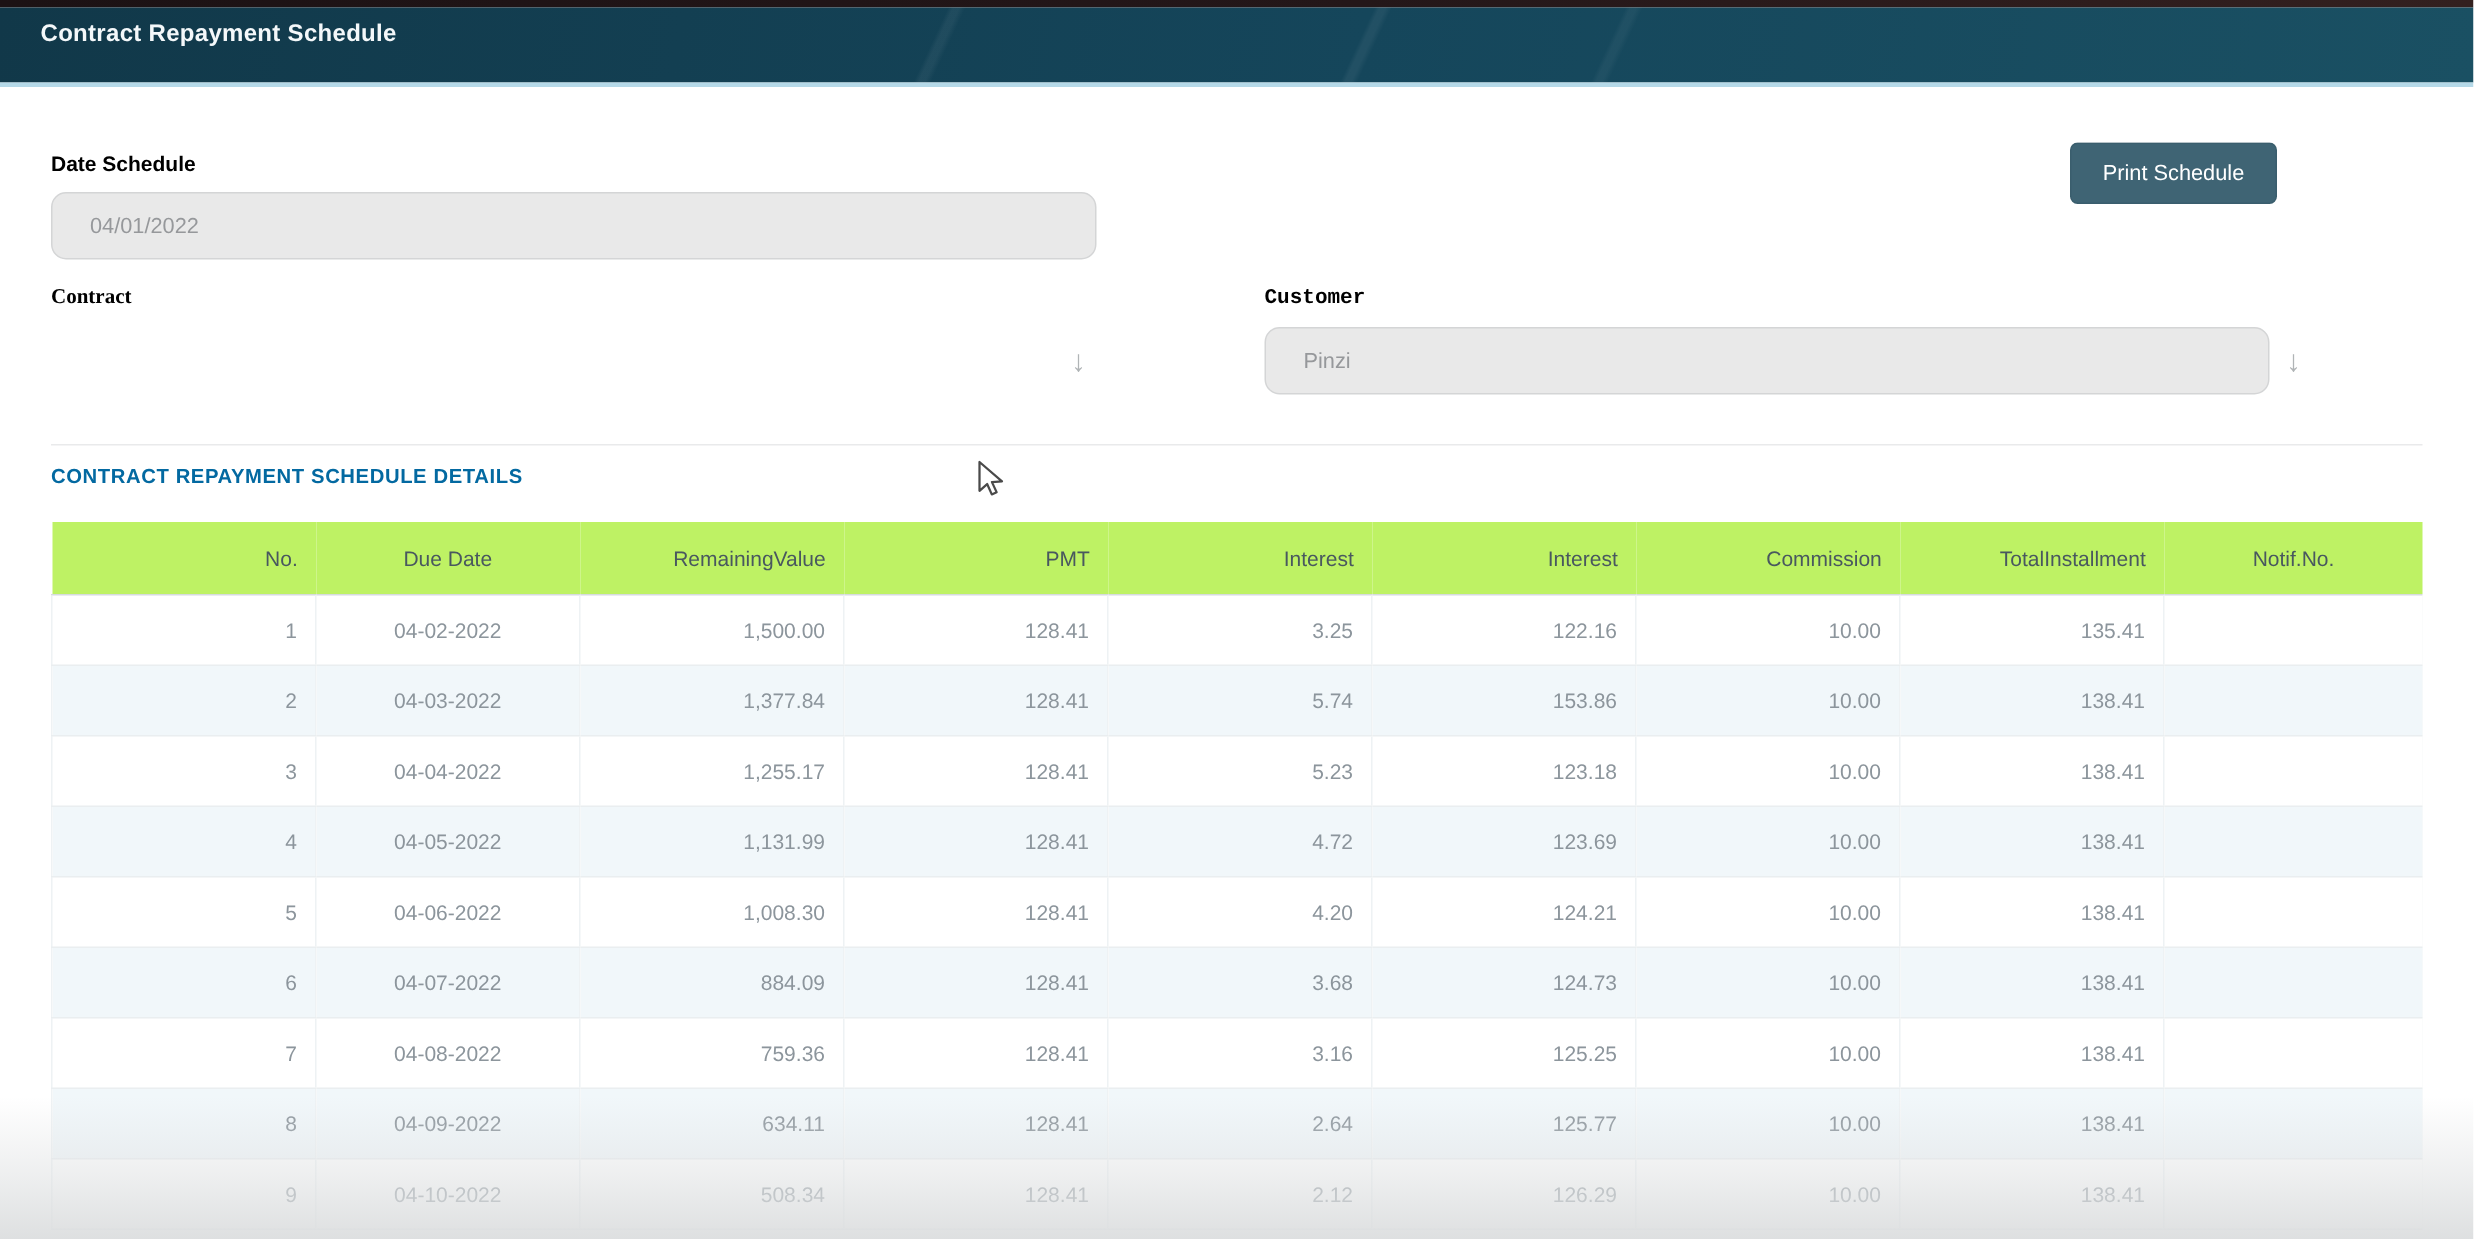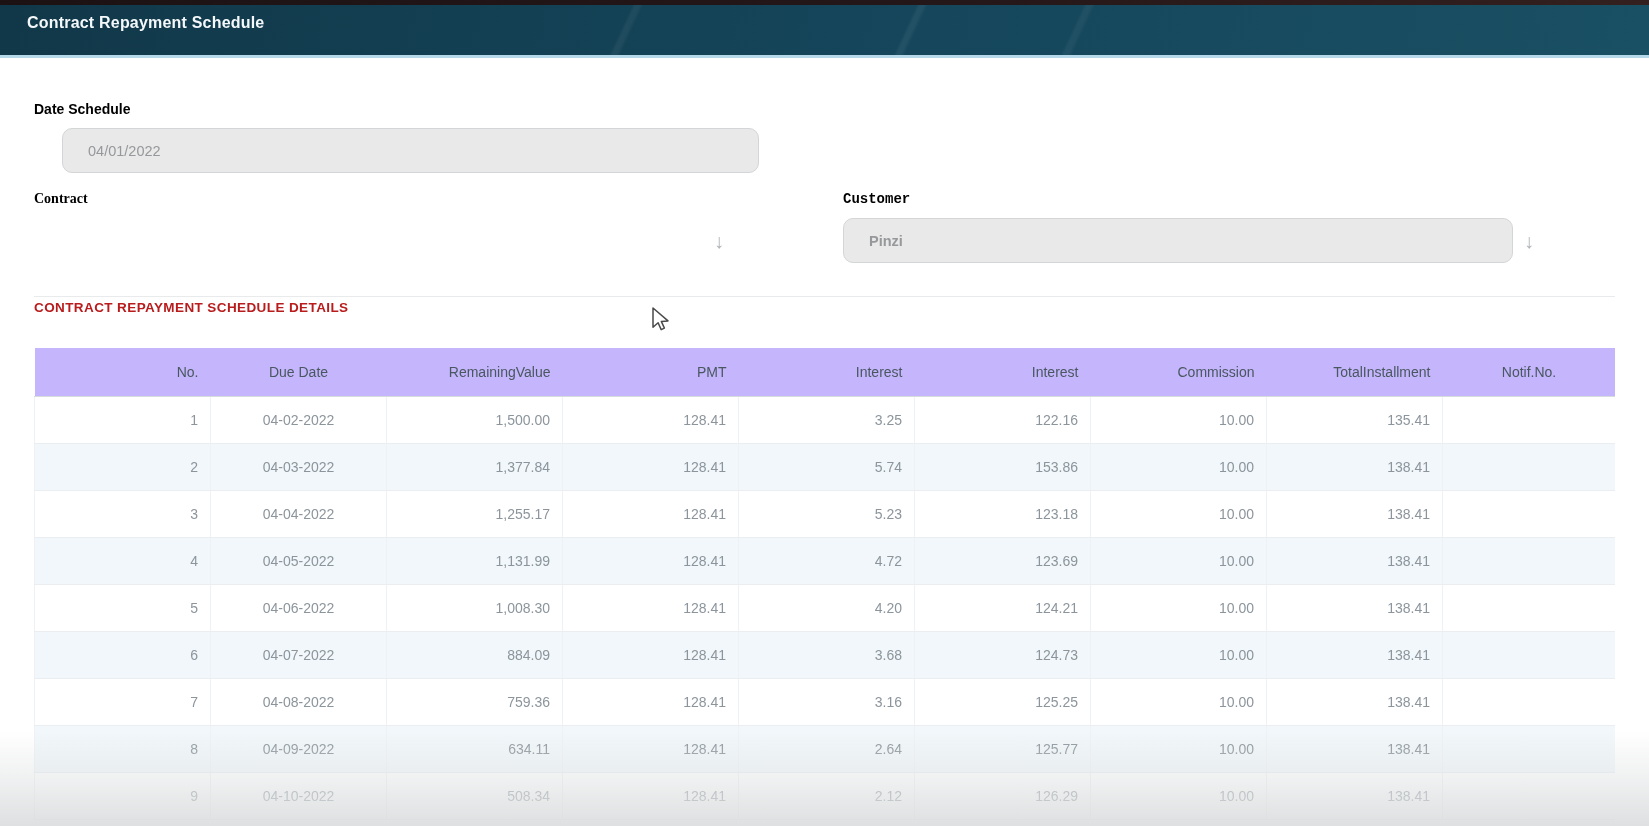--- a/index.html
+++ b/index.html
@@ -42,23 +42,23 @@
   .lbl-date     { left: 34px;  top: 101px; }
   .lbl-contract { left: 34px;  top: 191px; font-family: Liberation Serif, serif; }
   .lbl-customer { left: 843px; top: 191px; font-family: Liberation Mono, monospace; }
 
   .text-field {
     position: absolute; height: 45px;
     background: #e9e9e9; border: 1px solid #d4d5d6; border-radius: 10px;
     color: #96989b; font-size: 14.5px; font-family: "Liberation Sans", sans-serif;
     padding: 0 18px 0 25px; outline: none; cursor: default;
   }
-  .fld-date     { left: 34px;  top: 128px; width: 697px; margin-left: 28px; }
+  .fld-date     { left: 34px;  top: 128px; width: 697px; }
   .fld-contract { left: 34px;  top: 218px; width: 670px; }
-  .fld-customer { left: 843px; top: 218px; width: 670px; font-weight: bold; }
+  .fld-customer { left: 843px; top: 218px; width: 670px; }
 
   .dropdown-arrow {
     position: absolute; width: 26px; height: 26px;
     color: #b0b4b6; font-size: 20px; line-height: 26px; text-align: center;
     cursor: pointer; user-select: none;
   }
   .arr-contract { left: 706px;  top: 228px; }
   .arr-customer { left: 1516px; top: 228px; }
 
   .print-btn {
@@ -67,33 +67,33 @@
     color: #ffffff; font-size: 14.5px; font-weight: 500;
     font-family: "Liberation Sans", sans-serif; cursor: pointer;
   }
 
   
   .section-divider {
     position: absolute; left: 34px; top: 296px; width: 1581px; height: 1px;
     background: #e9eaeb;
   }
   .section-title {
-    position: absolute; left: 34px; top: 300px;
-    color: #b91c1c; font-size: 13.5px; font-weight: 700; letter-spacing: 0.4px; text-align: center;
+    position: absolute; left: 34px; top: 310px;
+    color: #0369a1; font-size: 13.5px; font-weight: 700; letter-spacing: 0.4px; text-align: center;
   }
 
   .table-wrap { position: absolute; left: 34px; top: 348px; width: 1581px; bottom: 0; overflow: hidden; }
   table.sched {
     width: 1581px; border-collapse: collapse; table-layout: fixed;
     font-size: 14px;
   }
   table.sched th {
     height: 48px; padding: 0 12px; vertical-align: middle;
     color: #49585f; font-weight: 400; font-size: 14px;
-    border-bottom: 1px solid #d6dbde; background: #c4b5fd; white-space: nowrap;
+    border-bottom: 1px solid #d6dbde; background: #bef264; white-space: nowrap;
   }
   table.sched td {
     height: 47px; padding: 0 12px; vertical-align: middle;
     color: #8c959c; border-bottom: 1px solid #eaeef0;
     border-left: 1px solid #eef2f4; white-space: nowrap; overflow: hidden;
   }
   table.sched td:last-child { border-right: 1px solid #eef2f4; }
   table.sched tbody tr:nth-child(even) td { background: #f1f7fa; }
   .al-r { text-align: right; }
   .al-l { text-align: center; }
@@ -115,20 +115,21 @@
   <header class="app-header">
     <div class="dark-strip"></div>
     <div class="bar"></div>
     <div class="light-line"></div>
     <div class="app-title">Contract Repayment Schedule</div>
   </header>
 
   <label class="field-label lbl-date">Date Schedule</label>
   <input class="text-field fld-date" readonly="" value="04/01/2022" style="">
 
+  <button class="print-btn">Print Schedule</button>
 
   <label class="field-label lbl-contract">Contract</label>
   <span class="dropdown-arrow arr-contract">↓</span>
 
   <label class="field-label lbl-customer">Customer</label>
   <input class="text-field fld-customer" readonly="" value="Pinzi" style="">
   <span class="dropdown-arrow arr-customer">↓</span>
 
   <div class="section-divider"></div>
   <div class="section-title">CONTRACT REPAYMENT SCHEDULE DETAILS</div>

